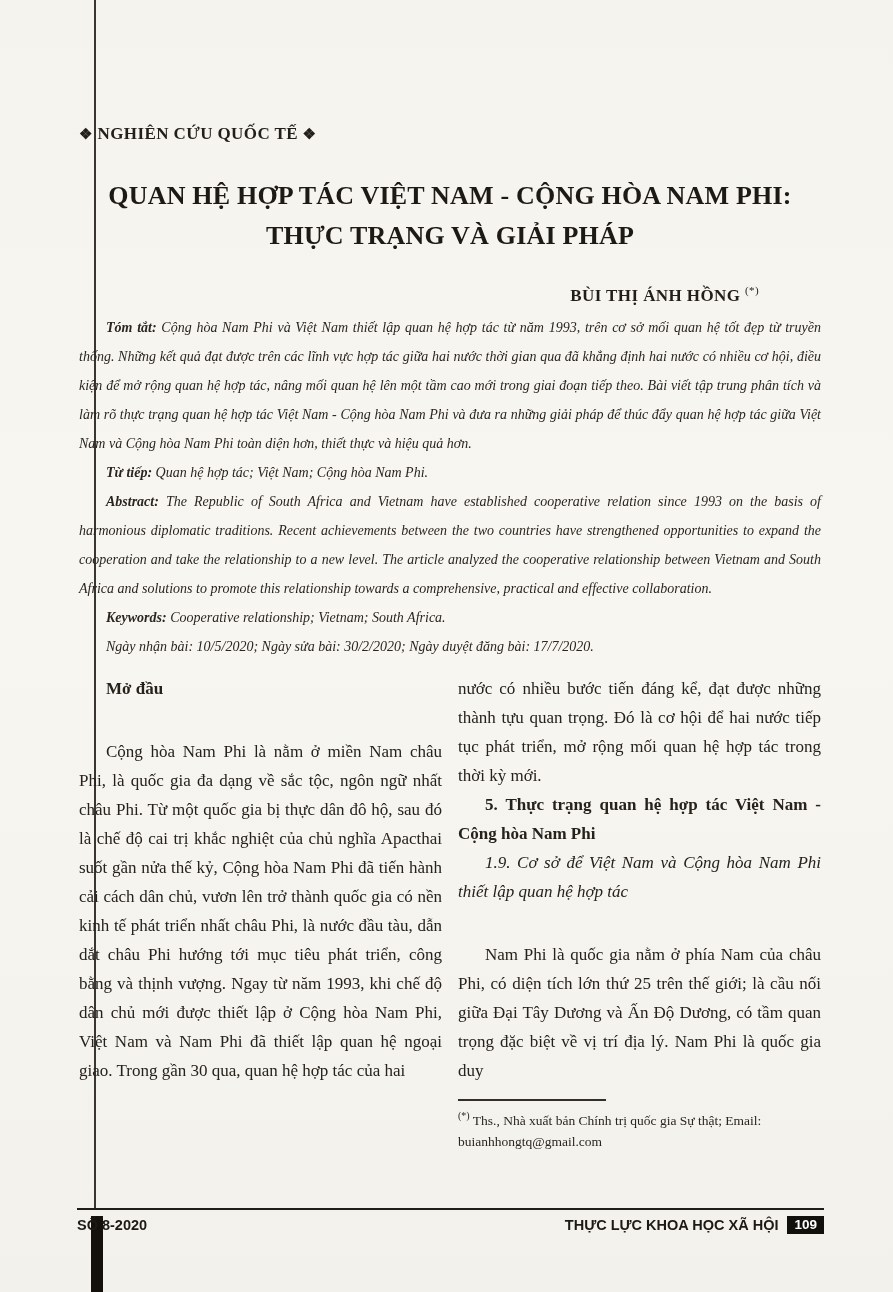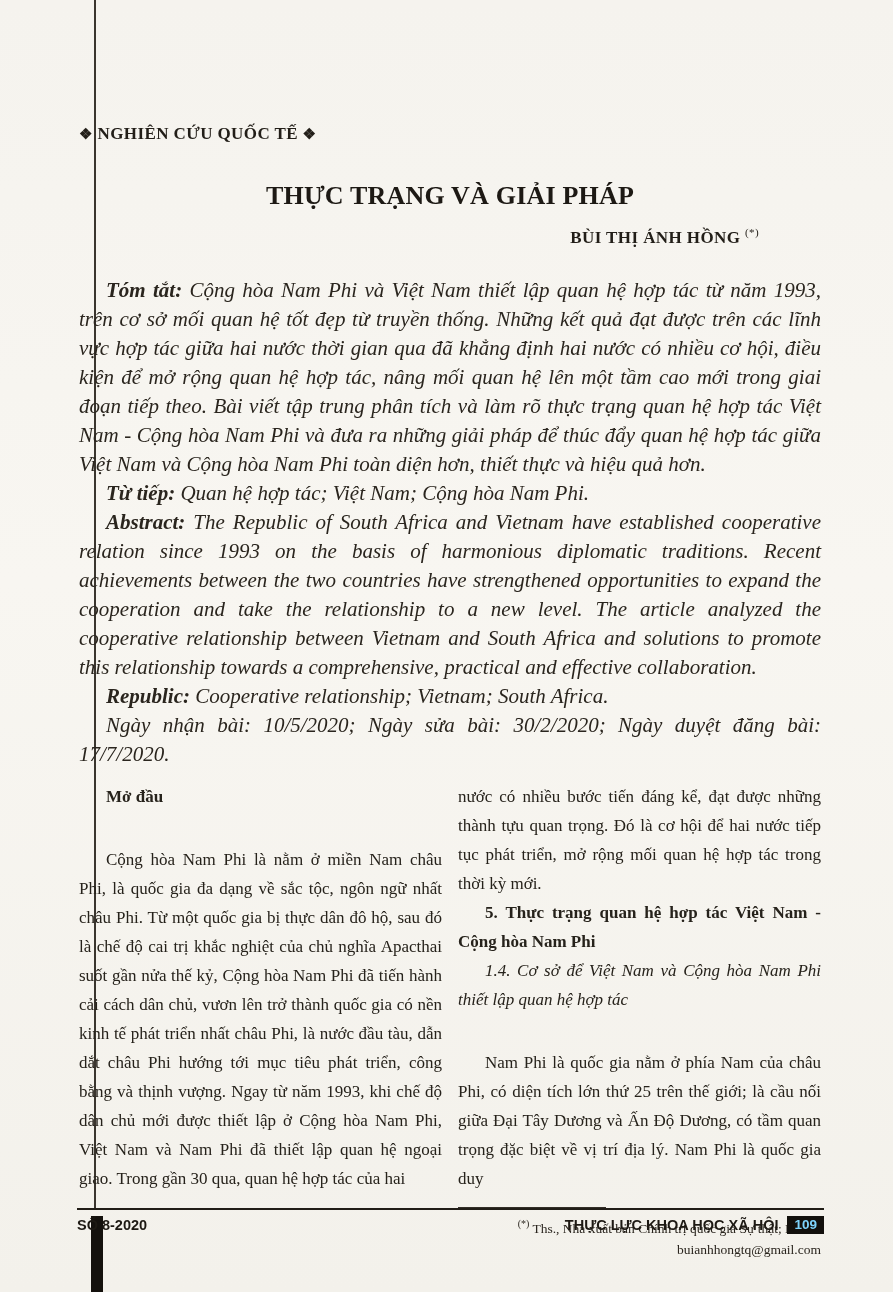--- a/index.html
+++ b/index.html
@@ -39,31 +39,31 @@
   .title {
     margin: 32px 0 0 0;
     text-align: center;
     font-size: 26px; font-weight: bold;
     line-height: 1.55;
     letter-spacing: 0.2px;
     color: #1d1914;
   }
   .title-line { display: block; white-space: nowrap; }
   .author {
-    margin-top: 10px;
+    margin-top: 27px;
     text-align: right; padding-right: 62px;
     font-weight: bold; font-size: 17px;
     letter-spacing: 0.4px;
     color: #221e18;
   }
   .author .mark { font-size: 11px; font-weight: normal; }
   .front-matter {
-    margin-top: 28px;
+    margin-top: 8px;
     font-style: italic;
-    font-size: 21px; line-height: 29px;
+    font-size: 14px; line-height: 29px;
     text-align: justify;
     color: #2a251e;
   }
   .fm-para { margin: 0; text-indent: 27px; }
   .fm-label { font-weight: bold; }
   .columns {
     margin-top: 13px;
     display: flex; gap: 16px;
     font-size: 17px; line-height: 29px;
     text-align: justify;
@@ -75,41 +75,41 @@
   .col-heading { margin: 0; font-weight: bold; }
   .subheading { margin: 0; font-style: italic; }
   .footnote { margin-top: 14px; }
   .footnote-rule {
     width: 148px; height: 2px;
     background: #332e27; margin-bottom: 7px;
   }
   .footnote-text {
     margin: 0;
     font-size: 13.5px; line-height: 1.6;
-    text-align: right;
+    text-align: left;
     color: #2a251e;
   }
   .footnote-text sup { font-size: 10px; }
   .footer-rule {
     position: absolute; left: 77px; top: 1208px;
     width: 747px; height: 2px;
     background: #211d17;
   }
   .footer {
     position: absolute; left: 77px; top: 1216px;
     width: 747px;
     display: flex; justify-content: space-between; align-items: center;
     font-family: "Liberation Sans", "DejaVu Sans", sans-serif;
     font-weight: bold; font-size: 14.5px;
     color: #1d1913;
     gap: 43px;
   }
   .footer-right { display: flex; align-items: center; gap: 9px; }
   .footer-page {
-    background: #12100c; color: #7dd3fc;
+    background: #12100c; color: #ffffff;
     padding: 1px 7px 2px 7px;
     font-size: 13.5px;
   }
 </style>
 </head>
 <body>
 
 <div class="page">
 
   <div class="scan-line"></div>
@@ -117,47 +117,48 @@
 
   <div class="content">
 
     <div class="rubric">
       <span class="orn">❖</span>
       <span>NGHIÊN CỨU QUỐC TẾ</span>
       <span class="orn">❖</span>
     </div>
 
     <h1 class="title">
+      <span class="title-line">QUAN HỆ HỢP TÁC VIỆT NAM - CỘNG HÒA NAM PHI:</span>
       <span class="title-line">THỰC TRẠNG VÀ GIẢI PHÁP</span>
     </h1>
 
     <div class="author">
       <span>BÙI THỊ ÁNH HỒNG</span>
       <sup class="mark">(*)</sup>
     </div>
 
     <div class="front-matter">
       <p class="fm-para"><b class="fm-label">Tóm tắt:</b><span> Cộng hòa Nam Phi và Việt Nam thiết lập quan hệ hợp tác từ năm 1993, trên cơ sở mối quan hệ tốt đẹp từ truyền thống. Những kết quả đạt được trên các lĩnh vực hợp tác giữa hai nước thời gian qua đã khẳng định hai nước có nhiều cơ hội, điều kiện để mở rộng quan hệ hợp tác, nâng mối quan hệ lên một tầm cao mới trong giai đoạn tiếp theo. Bài viết tập trung phân tích và làm rõ thực trạng quan hệ hợp tác Việt Nam - Cộng hòa Nam Phi và đưa ra những giải pháp để thúc đẩy quan hệ hợp tác giữa Việt Nam và Cộng hòa Nam Phi toàn diện hơn, thiết thực và hiệu quả hơn.</span></p>
       <p class="fm-para"><b class="fm-label">Từ tiếp:</b><span> Quan hệ hợp tác; Việt Nam; Cộng hòa Nam Phi.</span></p>
       <p class="fm-para"><b class="fm-label">Abstract:</b><span> The Republic of South Africa and Vietnam have established cooperative relation since 1993 on the basis of harmonious diplomatic traditions. Recent achievements between the two countries have strengthened opportunities to expand the cooperation and take the relationship to a new level. The article analyzed the cooperative relationship between Vietnam and South Africa and solutions to promote this relationship towards a comprehensive, practical and effective collaboration.</span></p>
-      <p class="fm-para"><b class="fm-label">Republic:</b><span> Cooperative relationship; Vietnam; South Africa.</span></p>
+      <p class="fm-para"><b class="fm-label">Keywords:</b><span> Cooperative relationship; Vietnam; South Africa.</span></p>
       <p class="fm-para">Ngày nhận bài: 10/5/2020; Ngày sửa bài: 30/2/2020; Ngày duyệt đăng bài: 17/7/2020.</p>
     </div>
 
     <div class="columns">
 
       <div class="col">
         <p class="col-heading indent">Mở đầu</p>
         <p class="body-para indent">Cộng hòa Nam Phi là nằm ở miền Nam châu Phi, là quốc gia đa dạng về sắc tộc, ngôn ngữ nhất châu Phi. Từ một quốc gia bị thực dân đô hộ, sau đó là chế độ cai trị khắc nghiệt của chủ nghĩa Apacthai suốt gần nửa thế kỷ, Cộng hòa Nam Phi đã tiến hành cải cách dân chủ, vươn lên trở thành quốc gia có nền kinh tế phát triển nhất châu Phi, là nước đầu tàu, dẫn dắt châu Phi hướng tới mục tiêu phát triển, công bằng và thịnh vượng. Ngay từ năm 1993, khi chế độ dân chủ mới được thiết lập ở Cộng hòa Nam Phi, Việt Nam và Nam Phi đã thiết lập quan hệ ngoại giao. Trong gần 30 qua, quan hệ hợp tác của hai</p>
       </div>
 
       <div class="col">
         <p class="body-para">nước có nhiều bước tiến đáng kể, đạt được những thành tựu quan trọng. Đó là cơ hội để hai nước tiếp tục phát triển, mở rộng mối quan hệ hợp tác trong thời kỳ mới.</p>
         <p class="col-heading indent">5. Thực trạng quan hệ hợp tác Việt Nam - Cộng hòa Nam Phi</p>
-        <p class="subheading indent">1.4. Cơ sở để Việt Nam và Cộng hòa Nam Phi thiết lập quan hệ hợp tác</p>
+        <p class="subheading indent">1.9. Cơ sở để Việt Nam và Cộng hòa Nam Phi thiết lập quan hệ hợp tác</p>
         <p class="body-para indent">Nam Phi là quốc gia nằm ở phía Nam của châu Phi, có diện tích lớn thứ 25 trên thế giới; là cầu nối giữa Đại Tây Dương và Ấn Độ Dương, có tầm quan trọng đặc biệt về vị trí địa lý. Nam Phi là quốc gia duy</p>
 
         <div class="footnote">
           <div class="footnote-rule"></div>
           <p class="footnote-text"><sup>(*)</sup><span> Ths., Nhà xuất bản Chính trị quốc gia Sự thật; Email: buianhhongtq@gmail.com</span></p>
         </div>
       </div>
 
     </div>
   </div>

